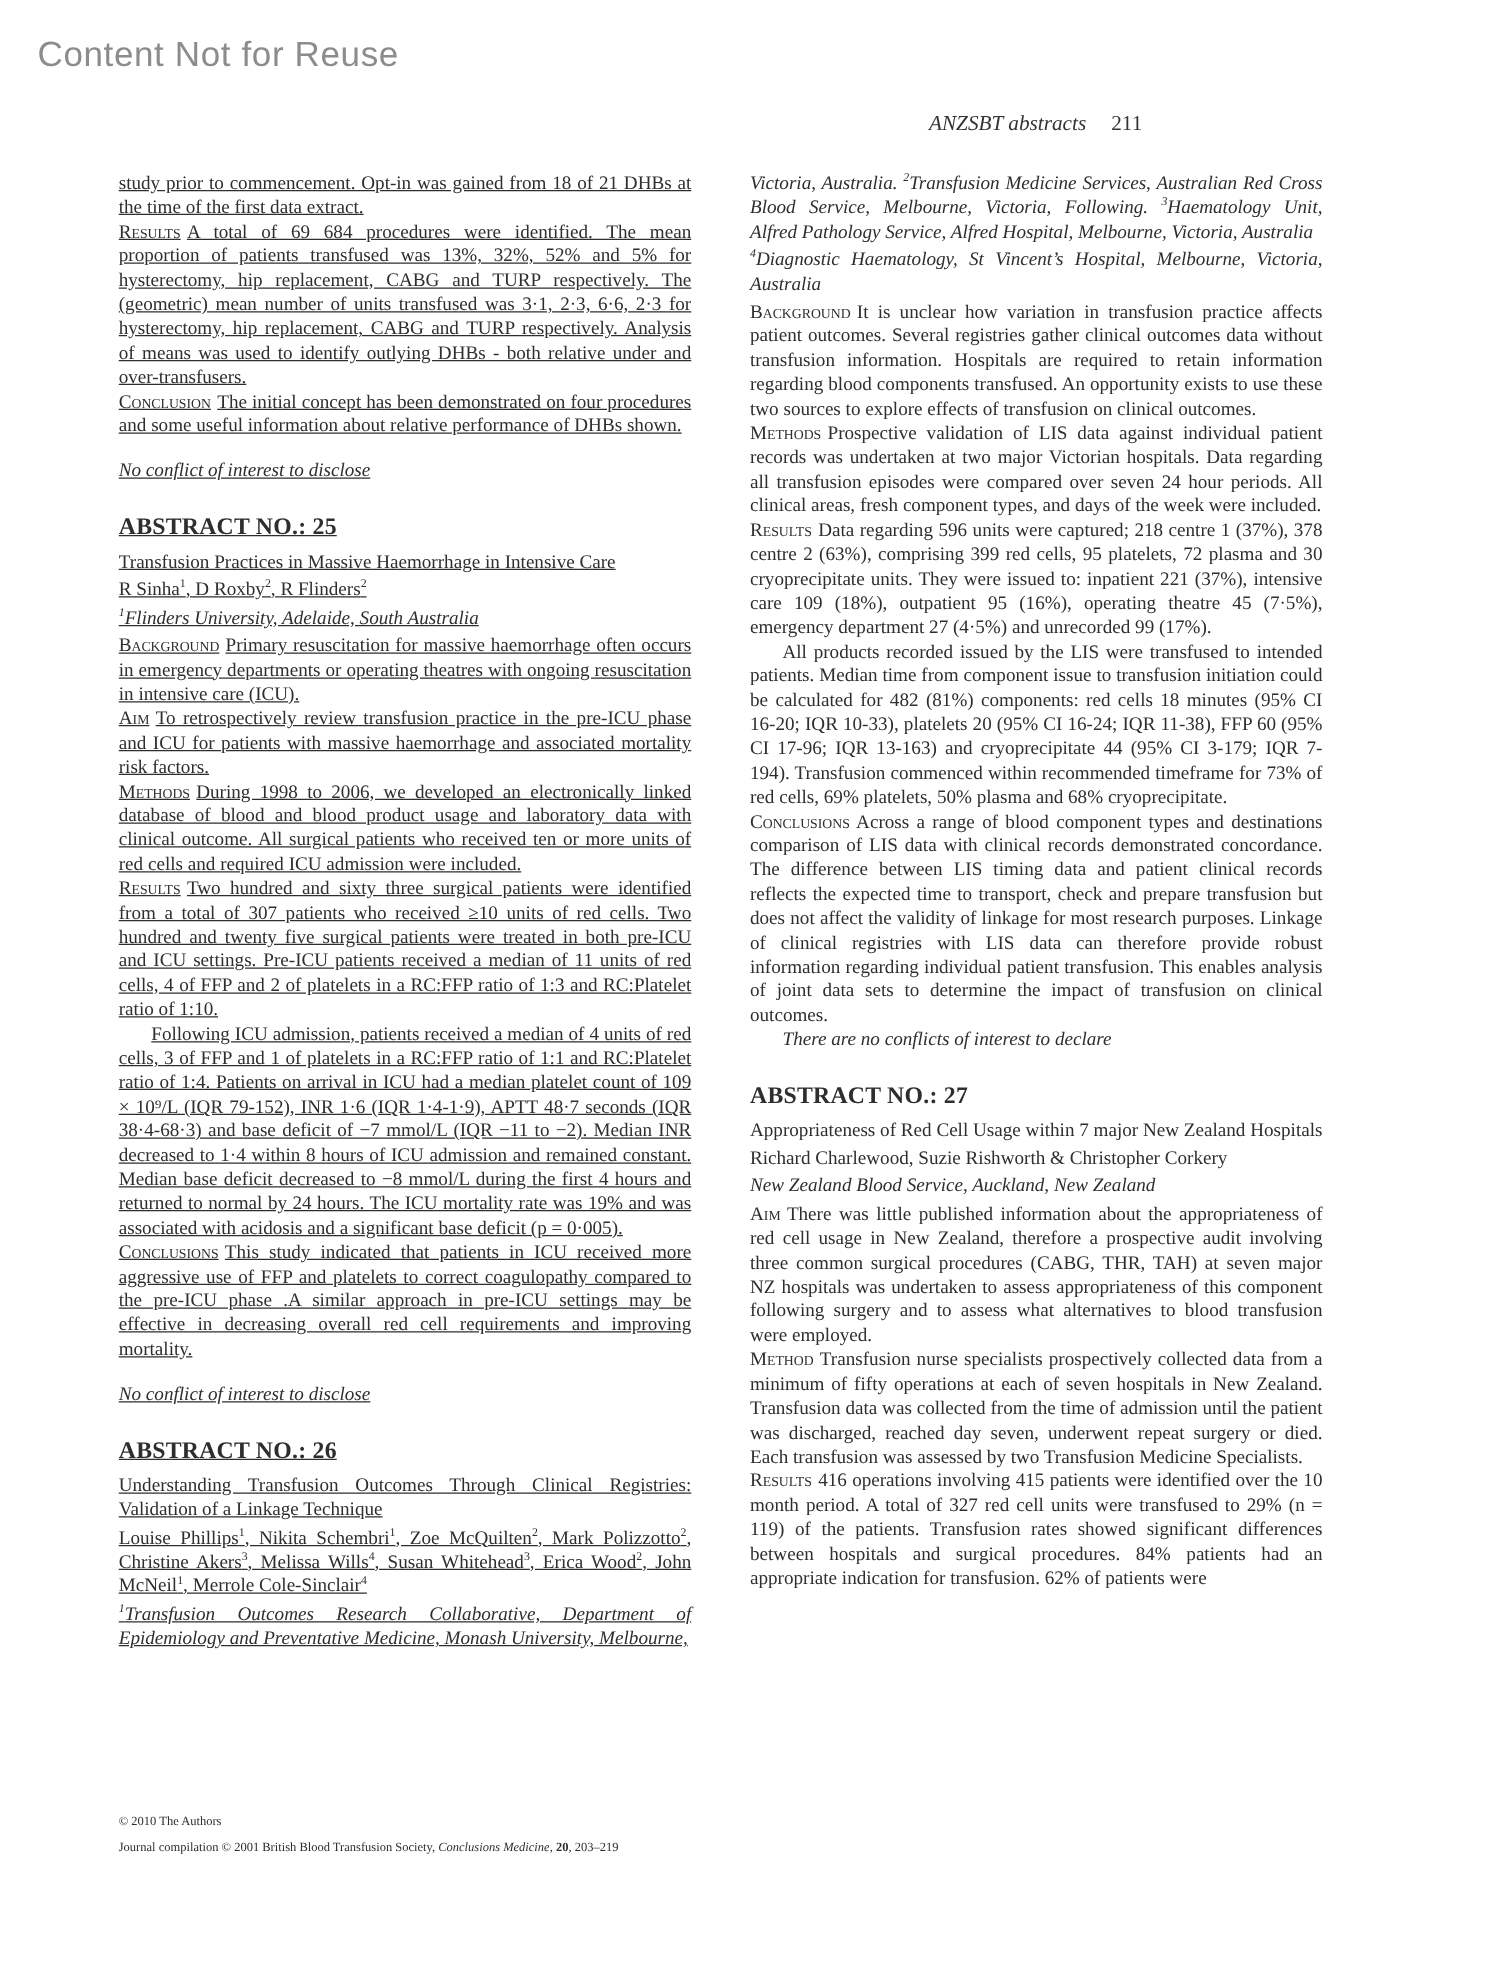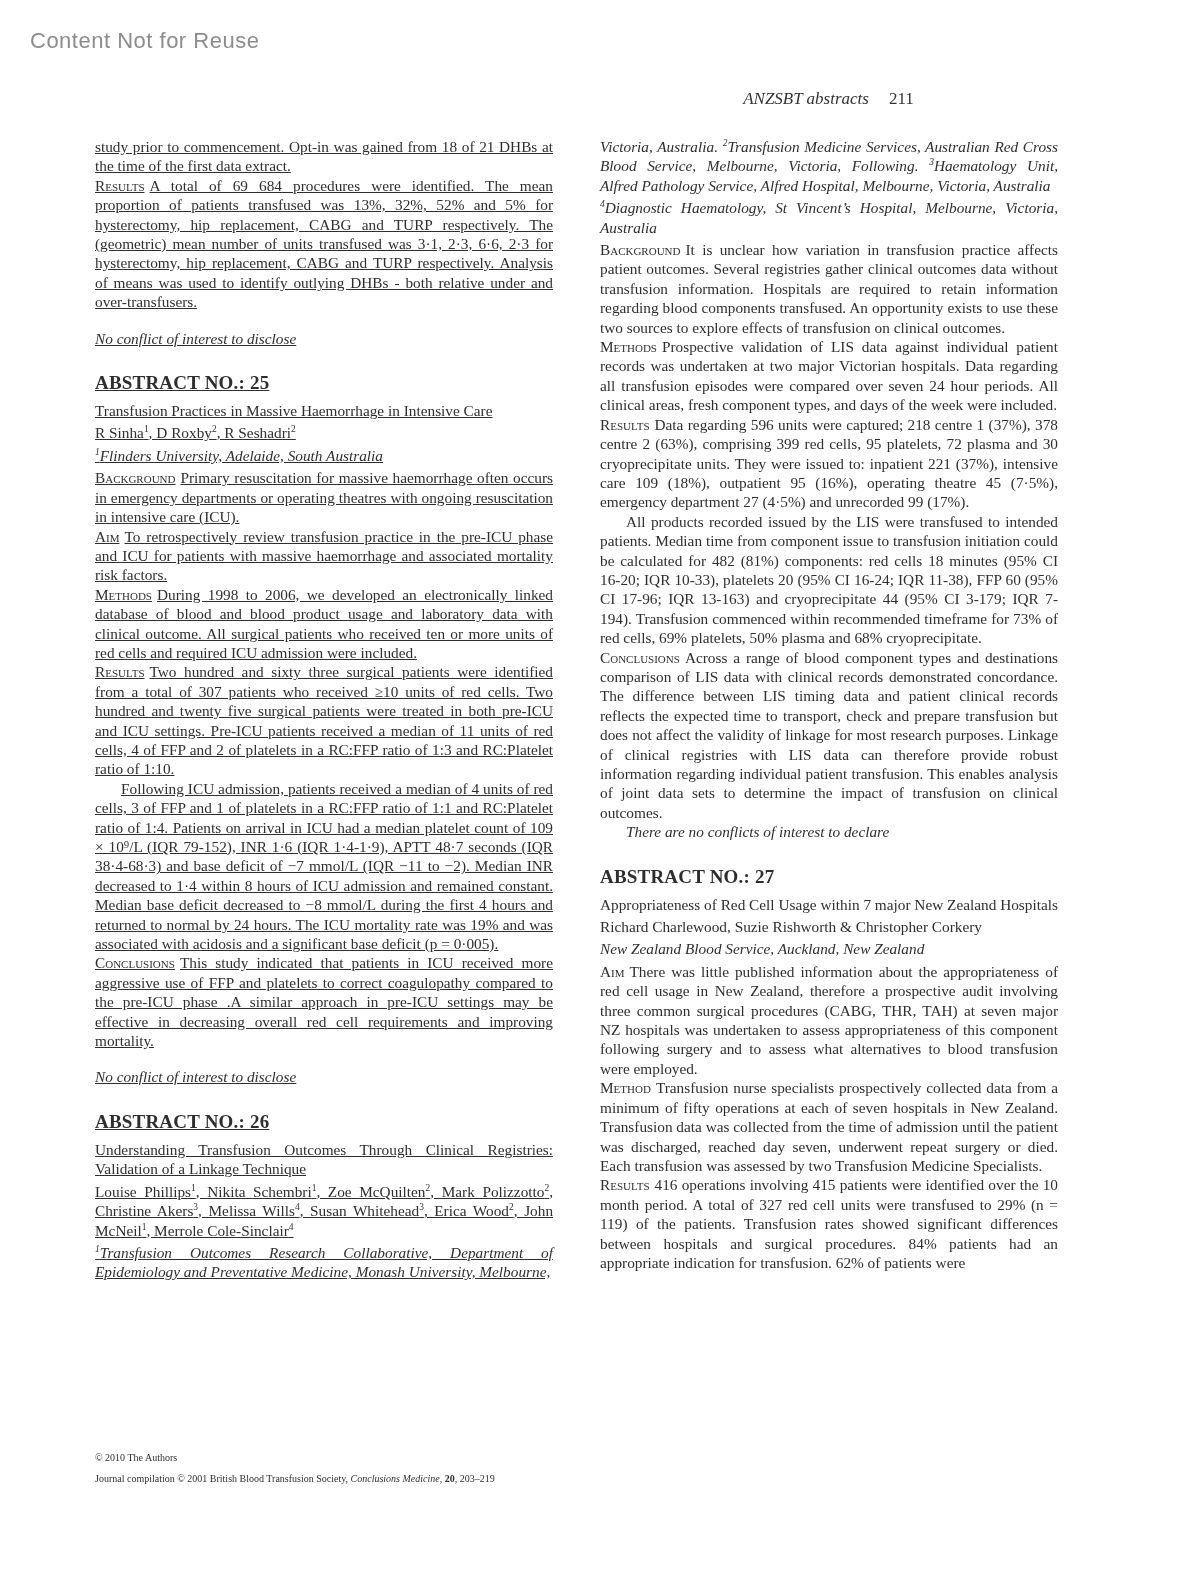--- a/index.html
+++ b/index.html
@@ -3,21 +3,21 @@
 <meta charset="utf-8">
 <style>
   html,body{margin:0;padding:0;background:#ffffff;}
   .page{
     position:relative;width:1200px;height:1578px;background:#ffffff;overflow:hidden;
     font-family:"Liberation Serif","DejaVu Serif",serif;color:#2e2e2e;
   }
   .watermark{
     position:absolute;left:30px;top:28px;
     font-family:"Liberation Sans","DejaVu Sans",sans-serif;
-    font-size:22px;color:#8c8c8c;letter-spacing:0.5px;
+    font-size:28px;color:#8c8c8c;letter-spacing:0.5px;
   }
   .running-head{
     position:absolute;top:89px;left:600px;width:457px;text-align:center;
     font-size:17px;color:#333333;
   }
   .running-head .journal{font-style:italic;}
   .running-head .pagenum{margin-left:20px;}
   .col{position:absolute;top:137px;width:458px;font-size:15.3px;line-height:19.4px;}
   .col-left{left:95px;text-decoration:underline;}
   .col-right{left:600px;}
@@ -53,26 +53,29 @@
   </div>
 
   <div class="col col-left">
 
     <p>study prior to commencement. Opt-in was gained from 18 of 21 DHBs at the time of the first data extract.</p>
 
     <p>
       <span class="sc">Results</span><span>A total of 69&nbsp;684 procedures were identified. The mean proportion of patients transfused was 13%, 32%, 52% and 5% for hysterectomy, hip replacement, CABG and TURP respectively. The (geometric) mean number of units transfused was 3·1, 2·3, 6·6, 2·3 for hysterectomy, hip replacement, CABG and TURP respectively. Analysis of means was used to identify outlying DHBs - both relative under and over-transfusers.</span>
     </p>
 
+    <p>
+      <span class="sc">Conclusion</span><span>The initial concept has been demonstrated on four procedures and some useful information about relative performance of DHBs shown.</span>
+    </p>
 
     <p class="coi">No conflict of interest to disclose</p>
 
     <p class="abs-heading">ABSTRACT NO.: 25</p>
     <p class="abs-title">Transfusion Practices in Massive Haemorrhage in Intensive Care</p>
-    <p class="authors"><span>R Sinha</span><sup>1</sup><span>, D Roxby</span><sup>2</sup><span>, R Seshadri</span><sup>2</sup></p>
+    <p class="authors"><span>R Sinha</span><sup>1</sup><span>, D Roxby</span><sup>2</sup><span>, R Flinders</span><sup>2</sup></p>
     <p class="affil"><sup>1</sup><span>Flinders University, Adelaide, South Australia</span></p>
 
     <p>
       <span class="sc">Background</span><span>Primary resuscitation for massive haemorrhage often occurs in emergency departments or operating theatres with ongoing resuscitation in intensive care (ICU).</span>
     </p>
     <p>
       <span class="sc">Aim</span><span>To retrospectively review transfusion practice in the pre-ICU phase and ICU for patients with massive haemorrhage and associated mortality risk factors.</span>
     </p>
     <p>
       <span class="sc">Methods</span><span>During 1998 to 2006, we developed an electronically linked database of blood and blood product usage and laboratory data with clinical outcome. All surgical patients who received ten or more units of red cells and required ICU admission were included.</span>

